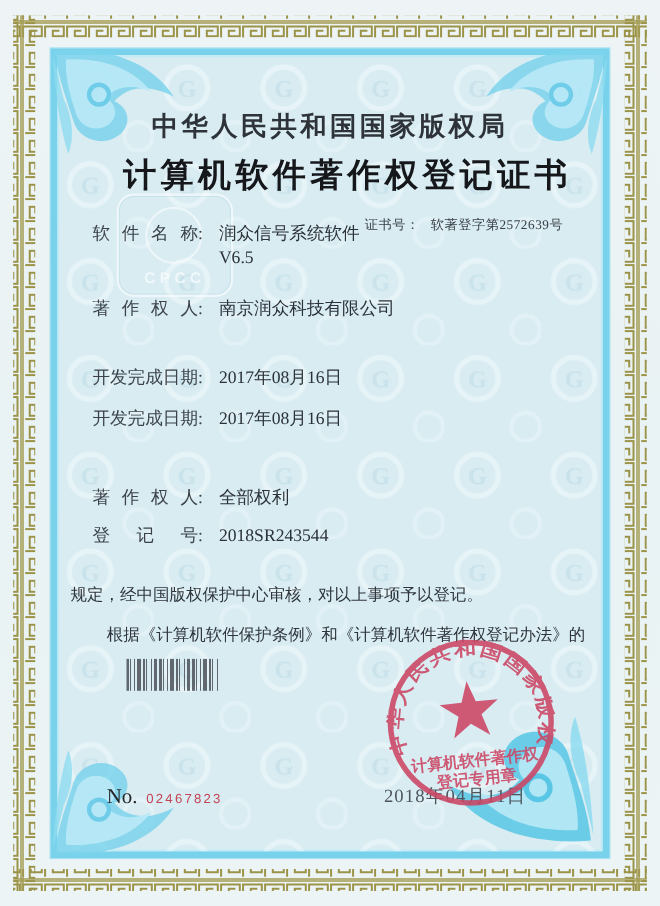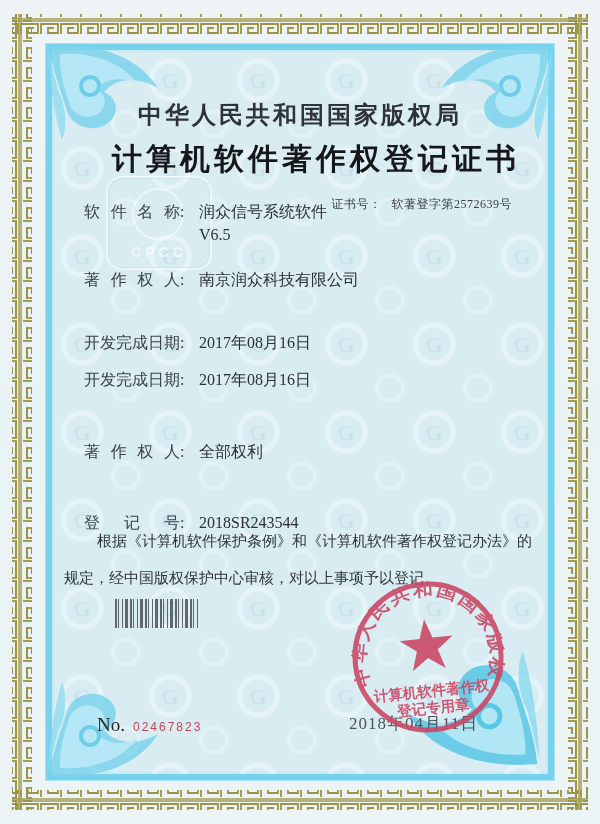--- a/index.html
+++ b/index.html
@@ -180,27 +180,27 @@
   </div>
   <div class="frow" style="top:333px;">
     <span class="flabel">开发完成日期</span><span class="fcolon">:</span><span class="fvalue">2017年08月16日</span>
   </div>
   <div class="frow" style="top:370px;">
     <span class="flabel">开发完成日期</span><span class="fcolon">:</span><span class="fvalue">2017年08月16日</span>
   </div>
   <div class="frow" style="top:442px;">
     <span class="flabel">著作权人</span><span class="fcolon">:</span><span class="fvalue">全部权利</span>
   </div>
-  <div class="frow" style="top:477px;margin-top:36px;">
+  <div class="frow" style="top:477px;">
     <span class="flabel">登记号</span><span class="fcolon">:</span><span class="fvalue">2018SR243544</span>
   </div>
 
   <div class="statement">
+    <span class="s-line">规定，经中国版权保护中心审核，对以上事项予以登记。</span>
     <span class="s-line s1">根据《计算机软件保护条例》和《计算机软件著作权登记办法》的</span>
-    <span class="s-line">规定，经中国版权保护中心审核，对以上事项予以登记。</span>
   </div>
 
   <div class="barcode"></div>
 
   <div class="issue-date">2018年04月11日</div>
 
   <svg class="seal" viewBox="0 0 160 160">
     <g transform="rotate(-6 80 80)" opacity="0.88">
       <circle cx="80" cy="80" r="73" fill="none" stroke="#cb4563" stroke-width="5"></circle>
       <polygon points="80,42 86.5,61.1 106.6,61.3 90.5,73.4 96.5,92.7 80,81 63.5,92.7 69.5,73.4 53.4,61.3 73.5,61.1" fill="#cb4563"></polygon>

